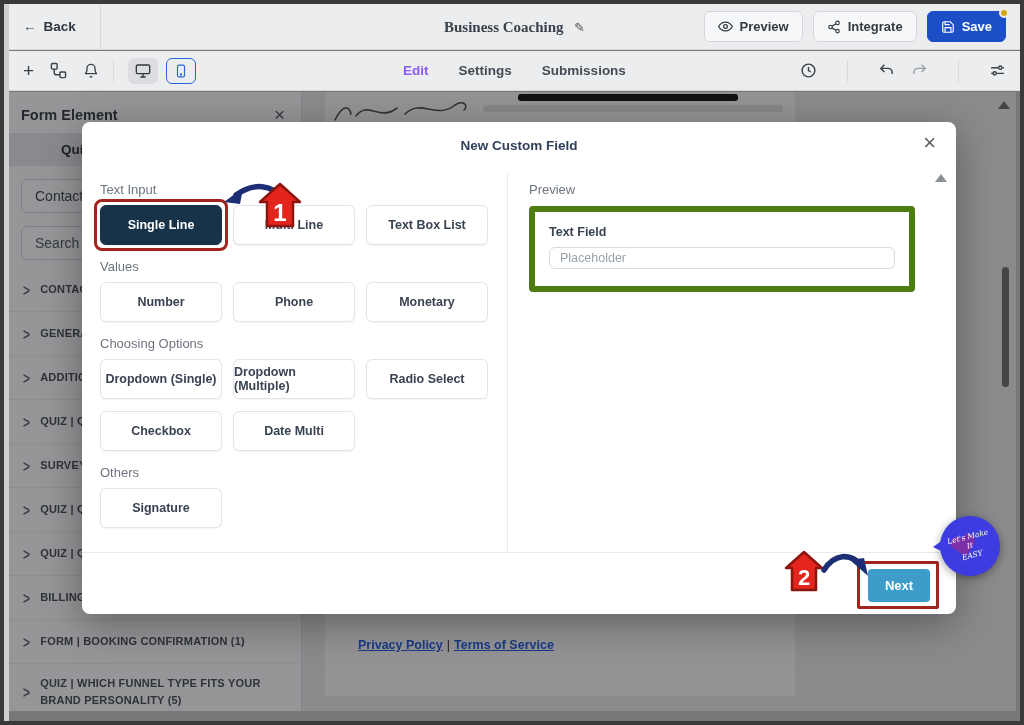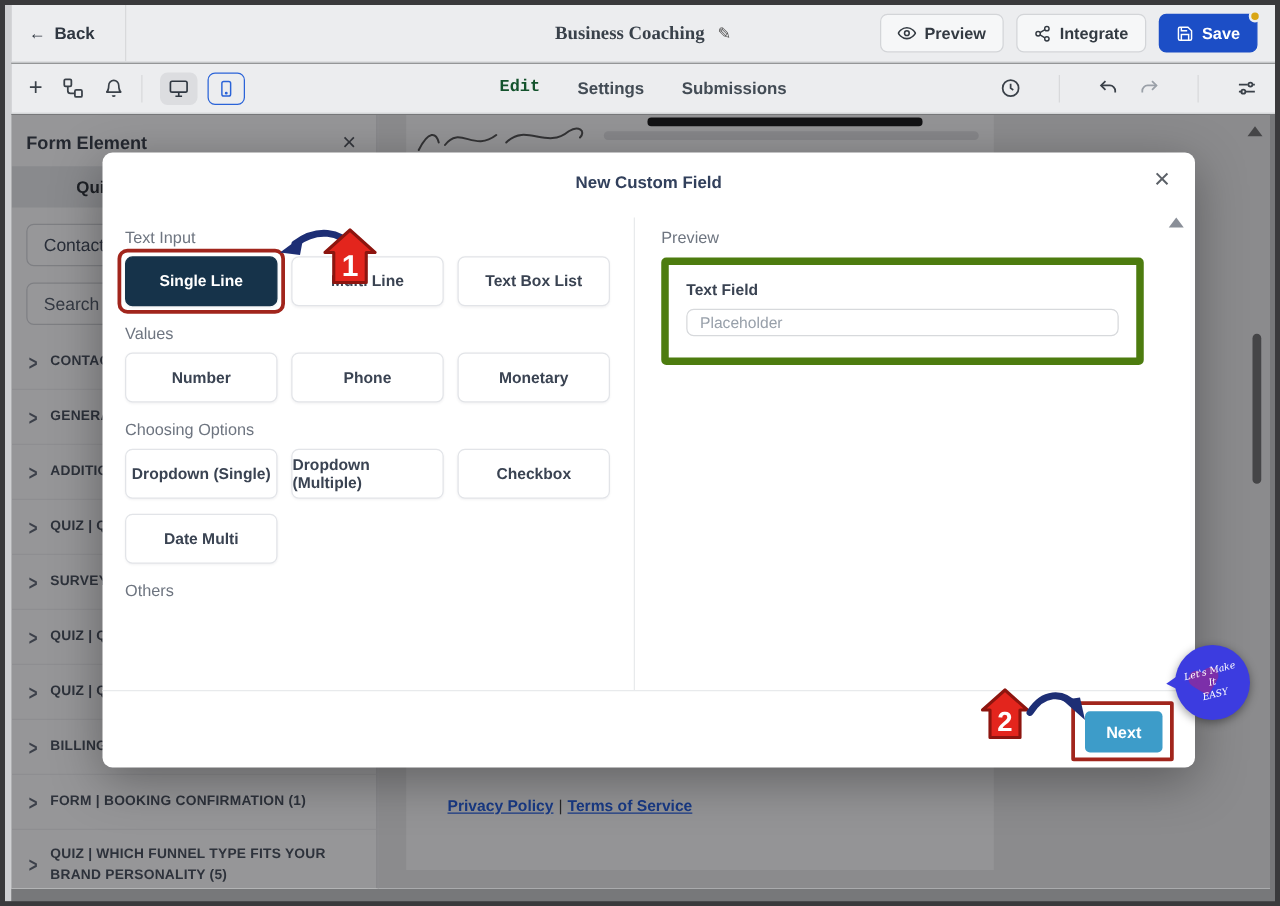--- a/index.html
+++ b/index.html
@@ -29,21 +29,21 @@
              border-bottom:1px solid #d8d9db; display:flex; align-items:center; padding:0 14px; z-index:3; }
   .tool-group { display:flex; align-items:center; gap:16px; color:#3a4149; }
   .vdiv { width:1px; height:22px; background:#d8d9db; margin:0 14px; }
   .plus-ic { font-size:19px; font-weight:400; color:#3a4149; line-height:1; cursor:pointer; }
   .icon-btn { display:flex; align-items:center; justify-content:center; cursor:pointer; }
   .device-btn { width:30px; height:26px; border-radius:6px; display:flex; align-items:center; justify-content:center; cursor:pointer; }
   .device-desktop { background:#dcdde0; color:#2f3741; }
   .device-mobile { border:1.5px solid #2a63d8; color:#2a63d8; margin-left:8px; }
   .center-tabs { position:absolute; left:0; right:0; display:flex; justify-content:center; gap:30px; pointer-events:none; }
   .center-tabs span { pointer-events:auto; font-size:13.5px; font-weight:700; color:#434c55; cursor:pointer; }
-  .center-tabs .active { color:#14532d;font-family:Liberation Mono, monospace; }
+  .center-tabs .active { color:#8b5cf6; }
   .toolbar-right { margin-left:auto; display:flex; align-items:center; gap:16px; color:#3a4149; }
 
   
   .main { position:absolute; left:5px; right:4px; top:88px; bottom:10px; background:#ededee; overflow:hidden; }
 
   .sidebar { position:absolute; left:0; top:0; bottom:0; width:293px; background:#fdfdfd; border-right:1px solid #dddee0; }
   .sb-head { display:flex; align-items:center; justify-content:space-between; padding:13px 16px 9px 12px; }
   .sb-title { font-size:14.5px; font-weight:700; color:#2f3640; }
   .sb-close { font-size:19px; color:#4a4f56; cursor:pointer; line-height:1; }
   .sb-tabbar { height:33px; background:#e6e7e9; display:flex; align-items:center; padding-left:52px; }
@@ -329,25 +329,27 @@
       <div class="sec-label">Values</div>
       <div class="opt-grid">
         <div class="opt">Number</div>
         <div class="opt">Phone</div>
         <div class="opt">Monetary</div>
       </div>
       <div class="sec-label">Choosing Options</div>
       <div class="opt-grid">
         <div class="opt">Dropdown (Single)</div>
         <div class="opt">Dropdown (Multiple)</div>
+        <div class="opt">Radio Select</div>
         <div class="opt">Checkbox</div>
         <div class="opt">Date Multi</div>
       </div>
       <div class="sec-label">Others</div>
       <div class="opt-grid">
+        <div class="opt">Signature</div>
       </div>
     </div>
 
     <div class="m-right">
       <div class="sec-label" style="margin-top:0;">Preview</div>
       <div class="preview-card">
         <div class="field-label">Text Field</div>
         <input class="field-input" type="text" placeholder="Placeholder" style="">
       </div>
     </div>

